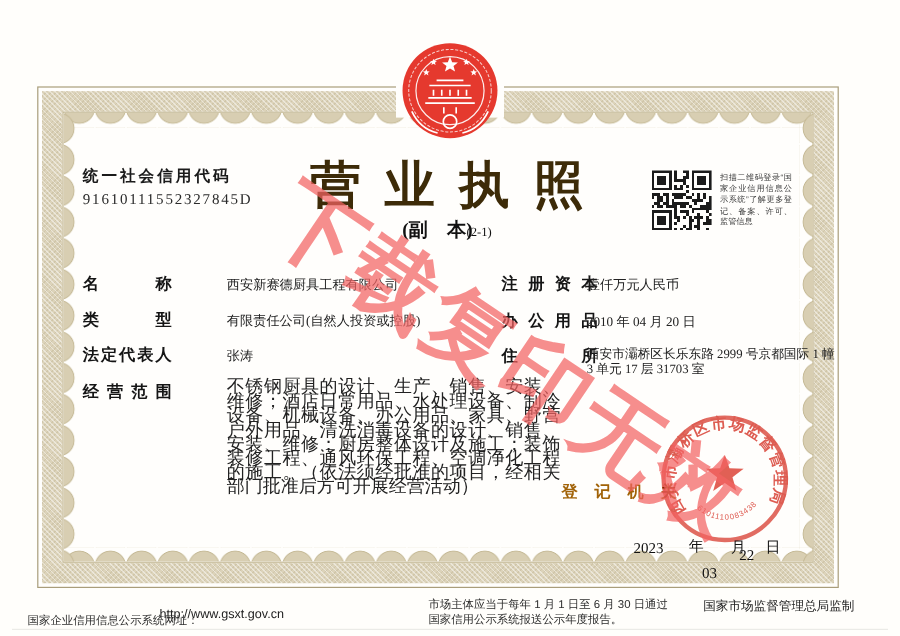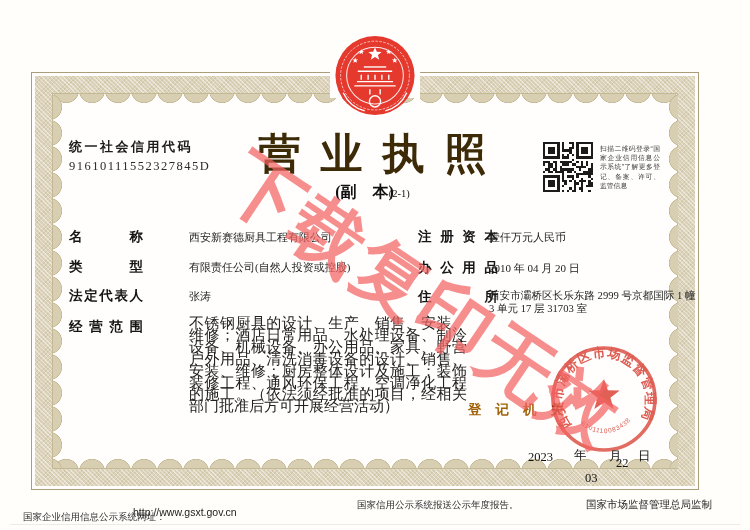--- a/index.html
+++ b/index.html
@@ -298,20 +298,21 @@
     <span class="date-part date-num dp-year">2023</span>
     <span class="date-part dp-yunit">年</span>
     <span class="date-part date-num dp-month">03</span>
     <span class="date-part dp-munit">月</span>
     <span class="date-part date-num dp-day">22</span>
     <span class="date-part dp-dunit">日</span>
 
     <div class="f-left-label">国家企业信用信息公示系统网址：</div>
     <div class="f-left-url">http://www.gsxt.gov.cn</div>
     <div class="f-mid">
+      <div>市场主体应当于每年 1 月 1 日至 6 月 30 日通过</div>
       <div>国家信用公示系统报送公示年度报告。</div>
     </div>
     <div class="f-right">国家市场监督管理总局监制</div>
   </div>
 
   <svg class="seal" viewBox="0 0 112 112">
     <defs>
       <path id="sealTopArc" d="M 23.8,83 A 42,42 0 1 1 88.2,83" fill="none"></path>
       <path id="sealBottomArc" d="M 30,78 A 34,34 0 0 0 82,78" fill="none"></path>
     </defs>

